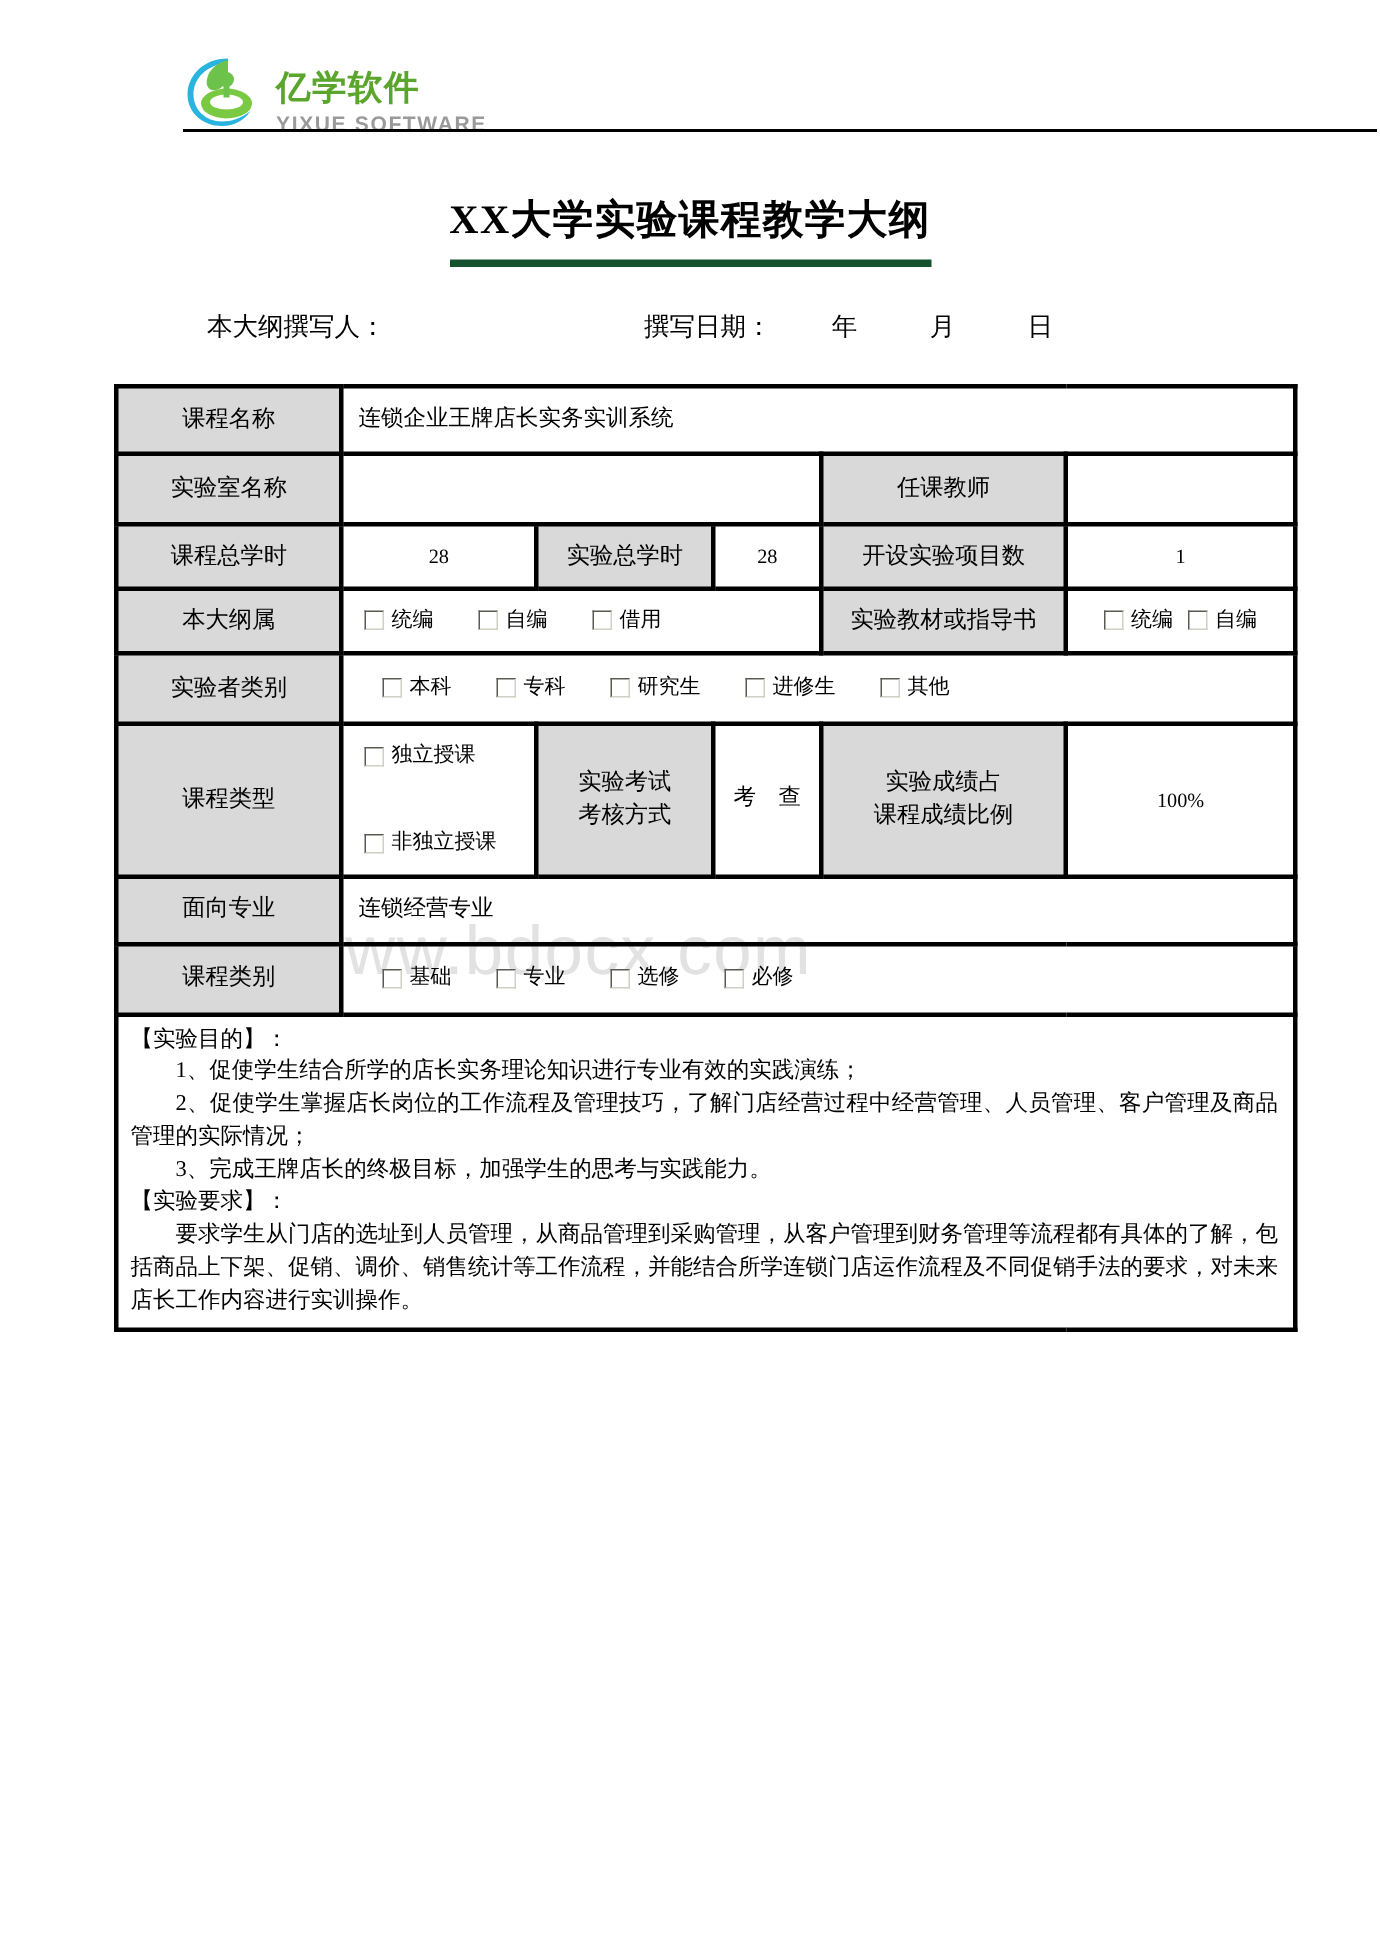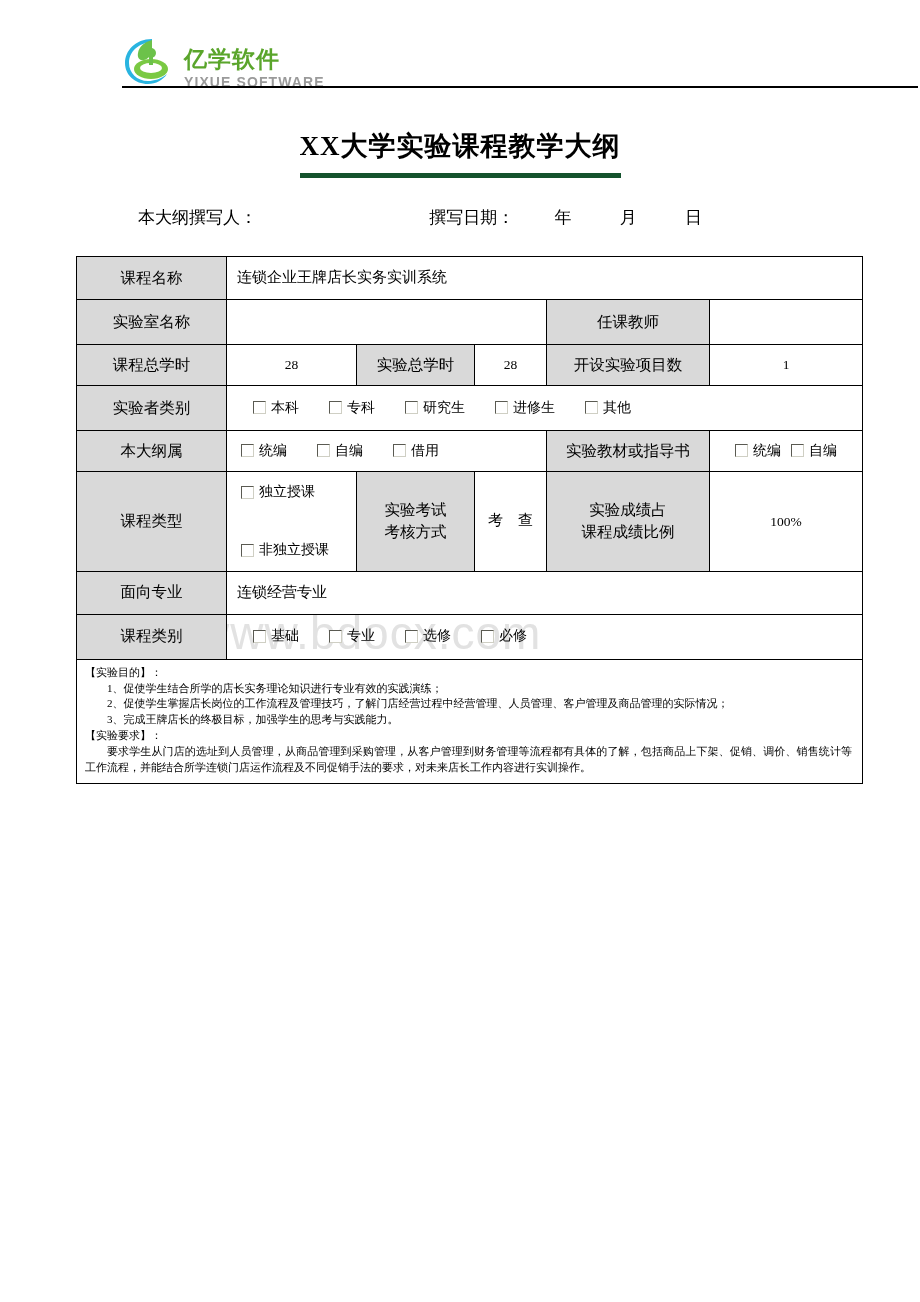--- a/index.html
+++ b/index.html
@@ -113,21 +113,21 @@
     position: absolute;
     left: 76px; top: 256px;
     width: 786px;
     border-collapse: collapse;
     table-layout: fixed;
     font-size: 15px;
     z-index: 10;
     background: transparent;
   }
   #main-table td {
-    border: 1px solid #000000;
+    border: 3px solid #000000;
     padding: 0 6px;
     vertical-align: middle;
     line-height: 1.45;
   }
   .hdr {
     background: #d9d9d9;
     text-align: center;
     font-size: 15.5px;
   }
   .ctr { text-align: center; }
@@ -165,21 +165,21 @@
     flex-direction: column;
     justify-content: center;
     gap: 38px;
     padding: 10px 0 10px 8px;
   }
 
   .two-line { line-height: 1.35; }
 
   
   .body-cell {
-    font-size: 11px;
+    font-size: 15px;
     line-height: 1.82;
     padding: 5px 10px 7px 8px !important;
     text-align: justify;
   }
   .body-cell p { margin: 0; }
   .body-cell p.ind { text-indent: 2em; }
   .body-cell p.head { text-indent: 0; }
 
   
   .opinion-cell {
@@ -275,48 +275,20 @@
     <tr>
       <td class="hdr" style="height:40px">课程总学时</td>
       <td class="ctr small-val">28</td>
       <td class="hdr">实验总学时</td>
       <td class="ctr small-val">28</td>
       <td class="hdr">开设实验项目数</td>
       <td class="ctr small-val">1</td>
     </tr>
 
     <tr>
-      <td class="hdr" style="height:44px">实验者类别</td>
-      <td colspan="5">
-        <div class="cb-row" style="padding-left:20px">
-          <span class="cb-item gap-lg">
-              <span class="cbox"></span>
-              <span>本科</span>
-            </span>
-          <span class="cb-item gap-lg">
-              <span class="cbox"></span>
-              <span>专科</span>
-            </span>
-          <span class="cb-item gap-lg">
-              <span class="cbox"></span>
-              <span>研究生</span>
-            </span>
-          <span class="cb-item gap-lg">
-              <span class="cbox"></span>
-              <span>进修生</span>
-            </span>
-          <span class="cb-item">
-              <span class="cbox"></span>
-              <span>其他</span>
-            </span>
-        </div>
-      </td>
-    </tr>
-
-    <tr>
       <td class="hdr" style="height:40px">本大纲属</td>
       <td colspan="3">
         <div class="cb-row" style="padding-left:8px">
           <span class="cb-item gap-lg">
               <span class="cbox"></span>
               <span>统编</span>
             </span>
           <span class="cb-item gap-lg">
               <span class="cbox"></span>
               <span>自编</span>
@@ -330,20 +302,48 @@
       <td class="hdr">实验教材或指导书</td>
       <td>
         <div class="cb-row" style="justify-content:center">
           <span class="cb-item gap-sm">
               <span class="cbox"></span>
               <span>统编</span>
             </span>
           <span class="cb-item">
               <span class="cbox"></span>
               <span>自编</span>
+            </span>
+        </div>
+      </td>
+    </tr>
+
+    <tr>
+      <td class="hdr" style="height:44px">实验者类别</td>
+      <td colspan="5">
+        <div class="cb-row" style="padding-left:20px">
+          <span class="cb-item gap-lg">
+              <span class="cbox"></span>
+              <span>本科</span>
+            </span>
+          <span class="cb-item gap-lg">
+              <span class="cbox"></span>
+              <span>专科</span>
+            </span>
+          <span class="cb-item gap-lg">
+              <span class="cbox"></span>
+              <span>研究生</span>
+            </span>
+          <span class="cb-item gap-lg">
+              <span class="cbox"></span>
+              <span>进修生</span>
+            </span>
+          <span class="cb-item">
+              <span class="cbox"></span>
+              <span>其他</span>
             </span>
         </div>
       </td>
     </tr>
 
     <tr>
       <td class="hdr" style="height:96px">课程类型</td>
       <td>
         <div class="stacked-cb">
           <span class="cb-item">

